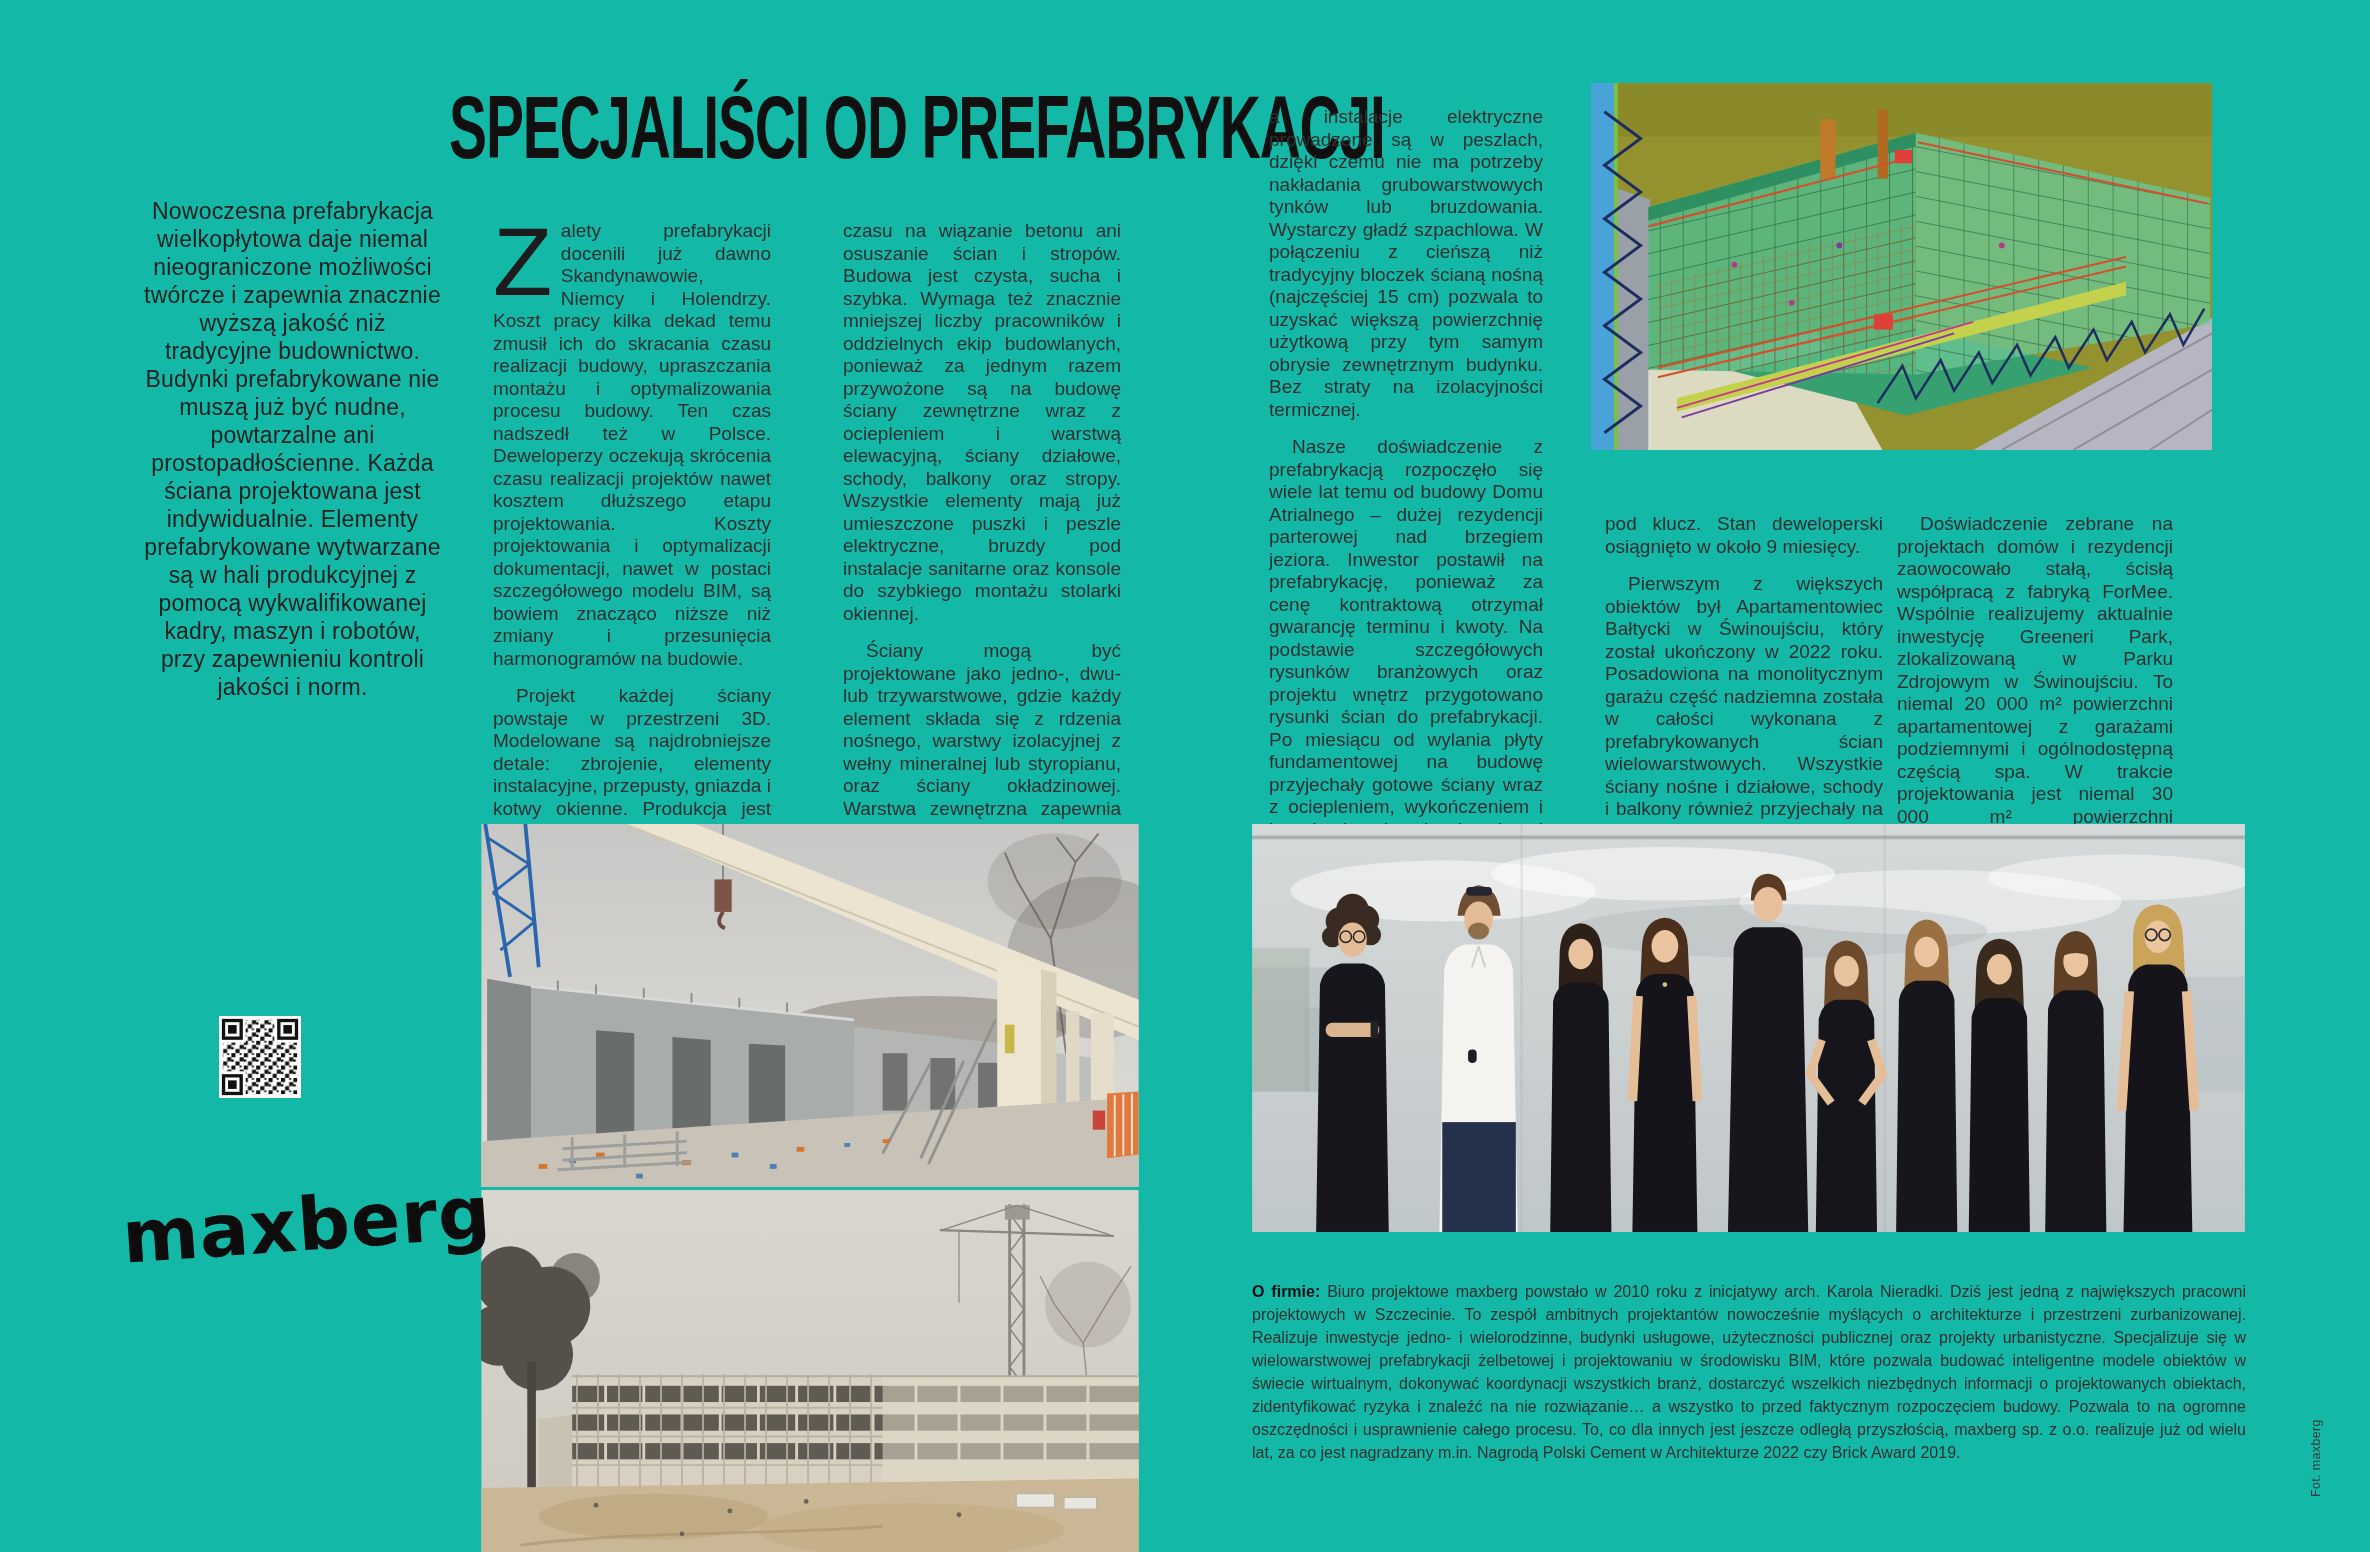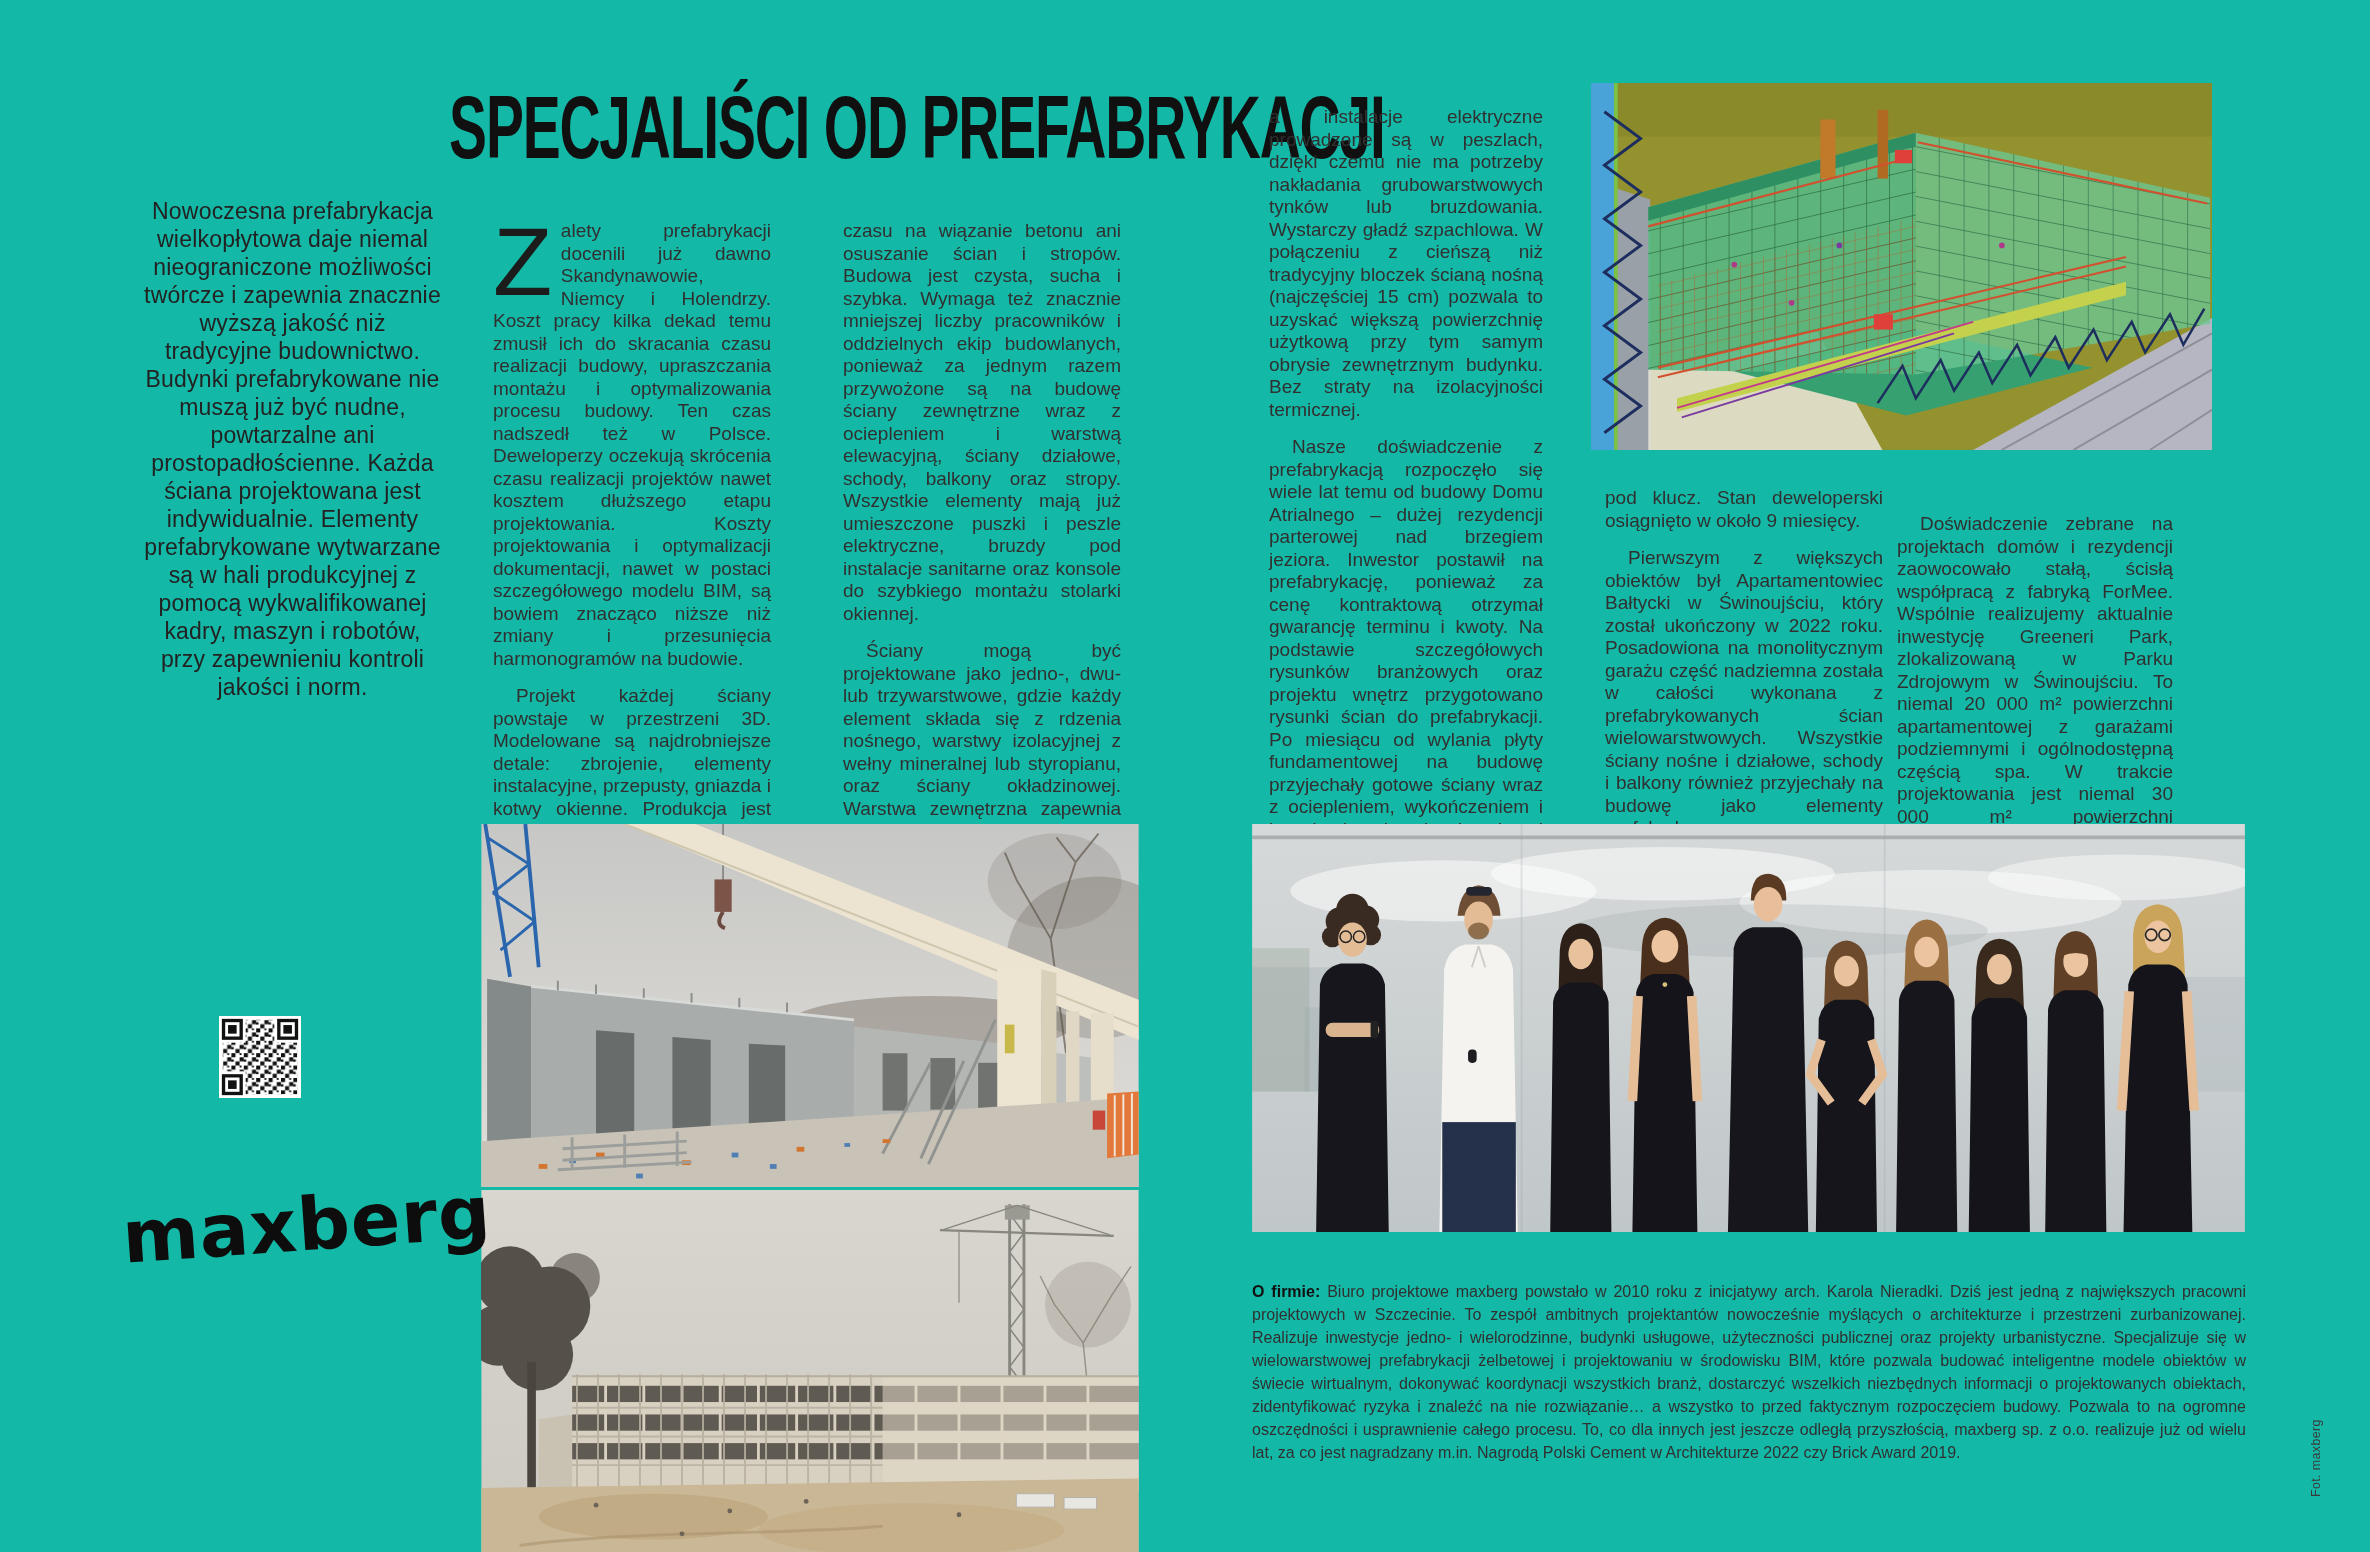--- a/index.html
+++ b/index.html
@@ -13,21 +13,21 @@
   
   #intro{left:143px;top:197px;width:299px;text-align:center;font-size:23px;line-height:28px;
         color:#222;letter-spacing:0.2px;}
   
   .col{top:205px;width:308px;font-size:19px;line-height:22.5px;text-align:justify;color:#303030;}
   .col p{margin:15px;}
   .col p.ind{text-indent:23px;}
   #col1{left:478px;}
   #col2{left:828px;}
   #col3{left:1254px;top:91px;width:304px;}
-  #col4{left:1590px;top:472px;}
+  #col4{left:1590px;top:498px;}
   #col5{left:1882px;top:498px;width:306px;}
   .dropcap{float:left;font-size:97px;line-height:73px;padding:4.8px 8.6px 0 0;font-weight:400;color:#1c1c1c;}
   
   .ph{display:block;}
   #bim{left:1591px;top:83px;}
   #photo1{left:481px;top:824px;}
   #photo2{left:481px;top:1190px;}
   #team{left:1252px;top:824px;}
   #qr{left:219px;top:1016px;}
   

